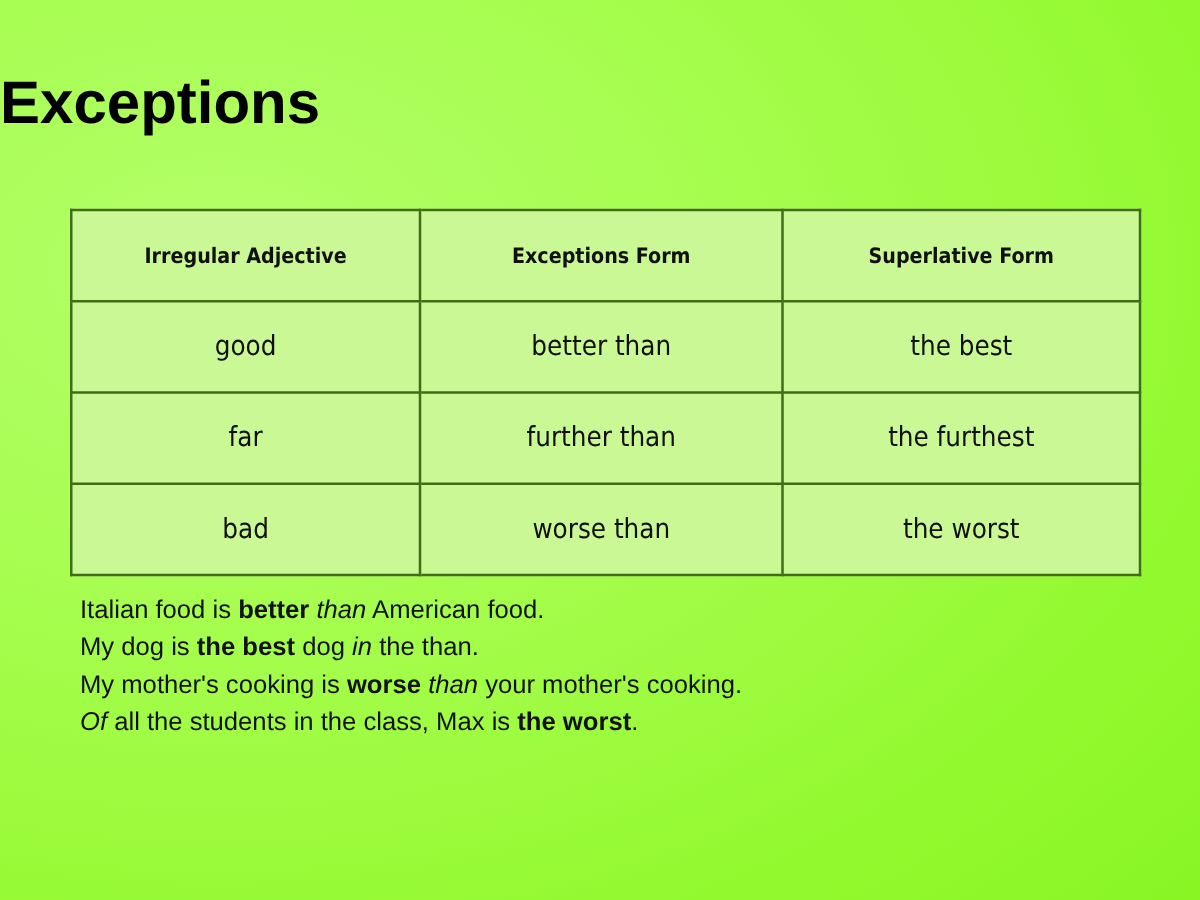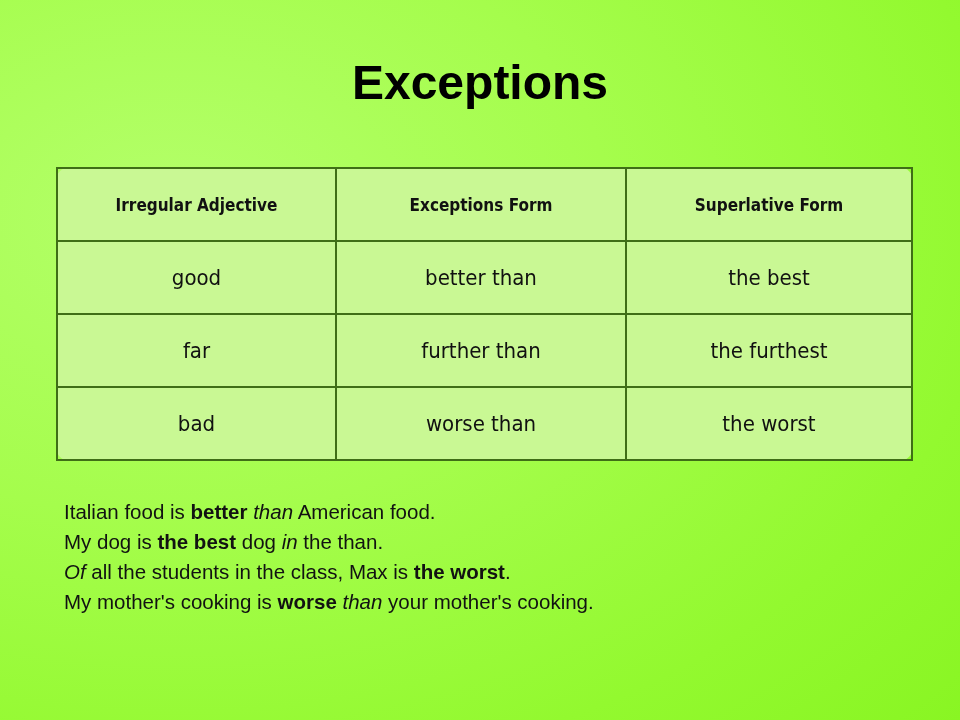--- a/index.html
+++ b/index.html
@@ -22,21 +22,21 @@
     background:
       radial-gradient(120% 110% at 18% 30%, #b4ff6a 0%, #a5fd4c 38%, #93f92f 72%, #86f41f 100%);
   }
 
   
   #title {
     position: absolute;
     left: 0;
     top: 57px;
     width: 960px;
-    text-align: center;
+    text-align: left;
     font-size: 48px;
     font-weight: bold;
     color: #000000;
     letter-spacing: 0px;
     line-height: 1.1;
   }
 
   
   #table-wrap {
     position: absolute;
@@ -46,21 +46,20 @@
     height: 284px;
   }
   table.exceptions {
     width: 855px;
     height: 284px;
     border-collapse: collapse;
     table-layout: fixed;
     background: #c9f894;
     font-family: "Liberation Sans Narrow", "DejaVu Sans Condensed", "Liberation Sans", sans-serif;
     font-stretch: condensed;
-    border-radius: 14px;
   }
   table.exceptions td,
   table.exceptions th {
     border: 2px solid #3f6e16;
     text-align: center;
     vertical-align: middle;
     color: #111111;
     padding: 0;
   }
   table.exceptions th {
@@ -74,21 +73,21 @@
     height: 71px;
   }
   col.c1 { width: 279px; }
   col.c2 { width: 290px; }
   col.c3 { width: 286px; }
 
   
   #examples {
     position: absolute;
     left: 64px;
-    top: 497px;
+    top: 473px;
     width: 840px;
     font-size: 20.5px;
     color: #121212;
     line-height: 30px;
   }
   #examples .line {
     white-space: nowrap;
   }
   #examples b { font-weight: bold; }
   #examples i { font-style: italic; }
@@ -130,17 +129,17 @@
           <td>worse than</td>
           <td>the worst</td>
         </tr>
       </tbody>
     </table>
   </div>
 
   <div id="examples">
     <div class="line"><span>Italian food is </span><b>better</b><span> </span><i>than</i><span> American food.</span></div>
     <div class="line"><span>My dog is </span><b>the best</b><span> dog </span><i>in</i><span> the than.</span></div>
+    <div class="line"><span>My mother's cooking is </span><b>worse</b><span> </span><i>than</i><span> your mother's cooking.</span></div>
     <div class="line"><i>Of</i><span> all the students in the class, Max is </span><b>the worst</b><span>.</span></div>
-    <div class="line"><span>My mother's cooking is </span><b>worse</b><span> </span><i>than</i><span> your mother's cooking.</span></div>
   </div>
 
 </div>
 
 </body></html>

